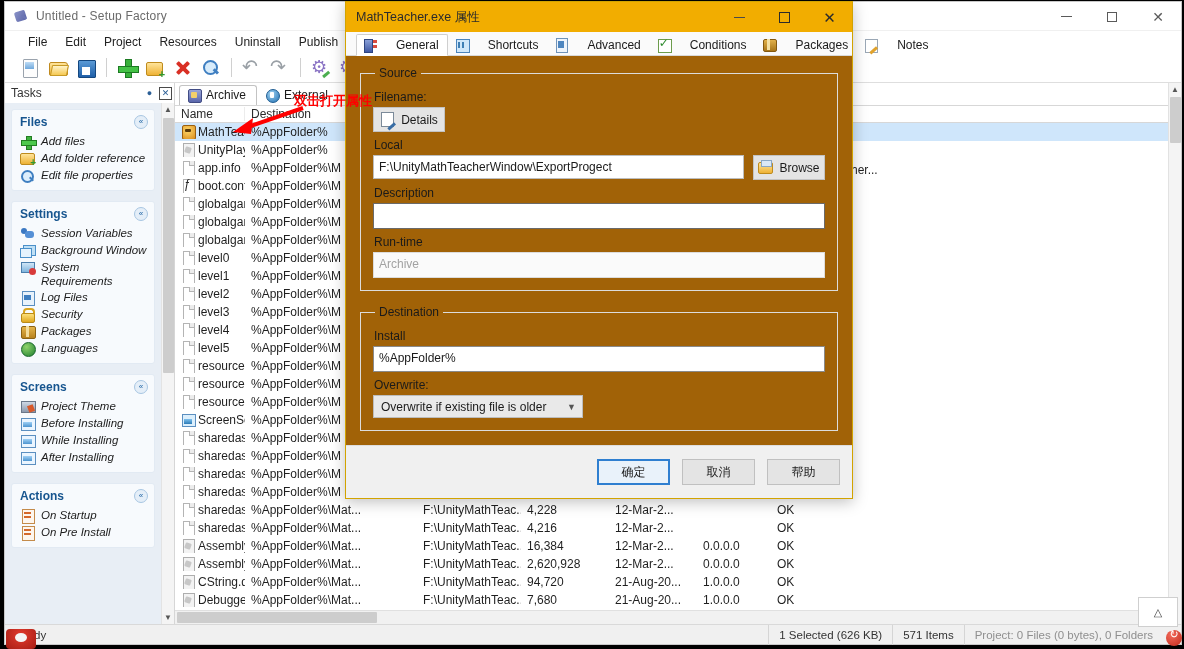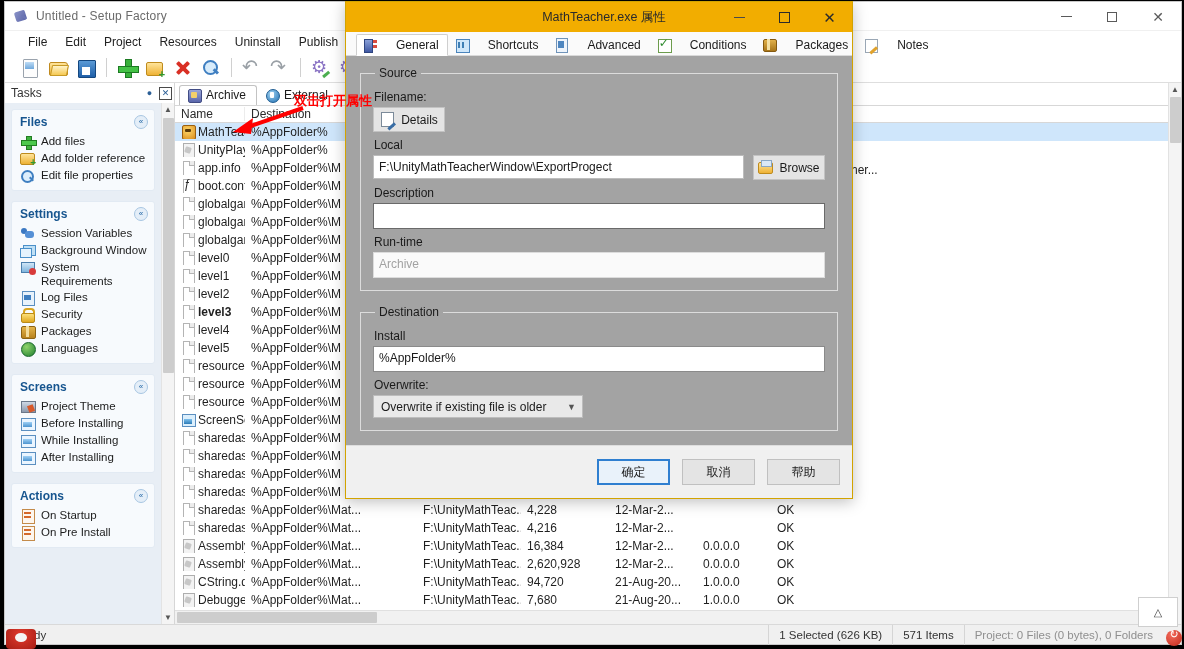--- a/index.html
+++ b/index.html
@@ -136,21 +136,21 @@
     width: 14px; height: 14px; border-radius: 50%;
     background: #e4eef8; border: 1px solid #a8c6e2;
     display:flex; align-items:center; justify-content:center;
     font-size: 8px; color:#2166a5; line-height:1;
   }
   .task-item {
     display: flex; align-items: flex-start; padding: 1px 4px 1px 8px;
     font-size: 11.5px; color: #1c1c1c; line-height: 14px; min-height:16px;
   }
   .task-item .ti-ico { width: 16px; min-width:16px; height: 15px; margin-right: 5px; position: relative; }
-  .task-item .ti-label { padding-top:0px; }
+  .task-item .ti-label { padding-top:0px;font-style:italic; }
   .tasks-scrollbar {
     width: 13px; background: #f4f4f4; border-left:1px solid #e3e3e3;
     display:flex; flex-direction:column; align-items:center;
   }
   .sb-arrow { width:13px; height:13px; font-size:8px; display:flex;align-items:center;justify-content:center;color:#555;}
   .sb-thumb { width:11px; background:#cdcdcd; border-radius:1px; }
 
   
   .ti-plus::before{content:"";position:absolute;left:6px;top:2px;width:4px;height:12px;background:#3fb23f;border:1px solid #227d22;}
   .ti-plus::after{content:"";position:absolute;left:1px;top:6px;width:14px;height:4px;background:#4cc94c;border:1px solid #227d22;}
@@ -246,21 +246,21 @@
     position: absolute; left: 345px; top: 1px;
     width: 508px; height: 498px;
     background: #f6f6f6;
     border: 1px solid #d2a300;
     box-shadow: 0 3px 14px rgba(0,0,0,.25);
     display: flex; flex-direction: column;
     z-index: 30;
   }
   .dlg-titlebar {
     height: 31px; background: #f2ad00;
-    display: flex; align-items: center; padding-left: 10px; position: relative; justify-content: center;
+    display: flex; align-items: center; padding-left: 10px; position: relative;
   }
   .dlg-title { font-size: 12.5px; color: #2b2b2b; }
   .dlg-winbtns { position:absolute; right:0; top:0; display:flex; height:31px;}
   .dlg-wb { width: 45px; height: 31px; display:flex;align-items:center;justify-content:center; color:#2b2b2b;}
   .dwb-min{width:11px;height:1px;background:#4a4a4a;display:block;}
   .dwb-max{width:11px;height:11px;border:1px solid #2b2b2b;display:block;}
   .dwb-x{font-size:15px;font-family:"DejaVu Sans",sans-serif;color:#2b2b2b;}
 
   .dlg-body { flex:1; background: #fafafa; display:flex; flex-direction:column; }
   .dlg-tabs {
@@ -280,21 +280,21 @@
   .dtab-ico.shortcuts::after{content:"";position:absolute;left:3px;top:4px;width:8px;height:6px;background:repeating-linear-gradient(90deg,#3e7fb5 0 2px,#cfe7fa 2px 4px);}
   .dtab-ico.advanced::before{content:"";position:absolute;left:2px;top:0px;width:10px;height:13px;background:#eef4fb;border:1px solid #6f93b9;}
   .dtab-ico.advanced::after{content:"";position:absolute;left:4px;top:3px;width:6px;height:7px;background:#4e86c0;}
   .dtab-ico.conditions::before{content:"";position:absolute;left:1px;top:1px;width:12px;height:12px;background:#fff;border:1px solid #6c9c4c;}
   .dtab-ico.conditions::after{content:"\2713";position:absolute;left:2px;top:-2px;font-size:12px;color:#2e8b2e;font-family:"DejaVu Sans",sans-serif;}
   .dtab-ico.packages::before{content:"";position:absolute;left:1px;top:1px;width:12px;height:11px;background:linear-gradient(#e1b04a,#a87518);border:1px solid #84590f;border-radius:2px;}
   .dtab-ico.packages::after{content:"";position:absolute;left:5px;top:1px;width:3px;height:11px;background:#f4e0a3;}
   .dtab-ico.notes::before{content:"";position:absolute;left:1px;top:1px;width:11px;height:12px;background:#fff;border:1px solid #9aa7b5;}
   .dtab-ico.notes::after{content:"";position:absolute;right:0px;bottom:1px;width:9px;height:2.5px;background:#e0a22c;transform:rotate(-42deg);}
 
-  .dlg-content { flex:1; padding: 10px 14px 0 14px; background:#a3a3a3; }
+  .dlg-content { flex:1; padding: 10px 14px 0 14px; background:#a16207; }
 
   fieldset.gbox {
     border: 1px solid #dcdcdc; border-radius: 0;
     margin: 0 0 14px 0; padding: 4px 12px 12px 12px;
   }
   fieldset.gbox legend { font-size: 12px; color: #1a1a1a; padding: 0 4px; margin-left: 2px;}
   .fld-label { font-size: 12px; color: #1a1a1a; margin: 6px 0 3px 1px; }
   .row { display: flex; align-items: flex-start; gap: 9px; }
   .txtbox {
     flex: 1; height: 24px; background: #fff; border: 1px solid #bdbdbd;
@@ -698,21 +698,21 @@
                 <span>level2</span>
               </div>
               <div class="fc" style="width: 172px;">%AppFolder%\M</div>
               <div class="fc" style="width: 104px;"></div>
               <div class="fc" style="width: 88px;"></div>
               <div class="fc" style="width: 88px;"></div>
               <div class="fc" style="width: 74px;"></div>
               <div class="fc" style="width: 60px;"></div>
             </div>
             <div class="frow">
-              <div class="fc" style="width: 70px; display: flex; align-items: center; font-weight: bold;">
+              <div class="fc" style="width: 70px; display: flex; align-items: center;">
                 <span class="f-ico file"></span>
                 <span>level3</span>
               </div>
               <div class="fc" style="width: 172px;">%AppFolder%\M</div>
               <div class="fc" style="width: 104px;"></div>
               <div class="fc" style="width: 88px;"></div>
               <div class="fc" style="width: 88px;"></div>
               <div class="fc" style="width: 74px;"></div>
               <div class="fc" style="width: 60px;"></div>
             </div>

